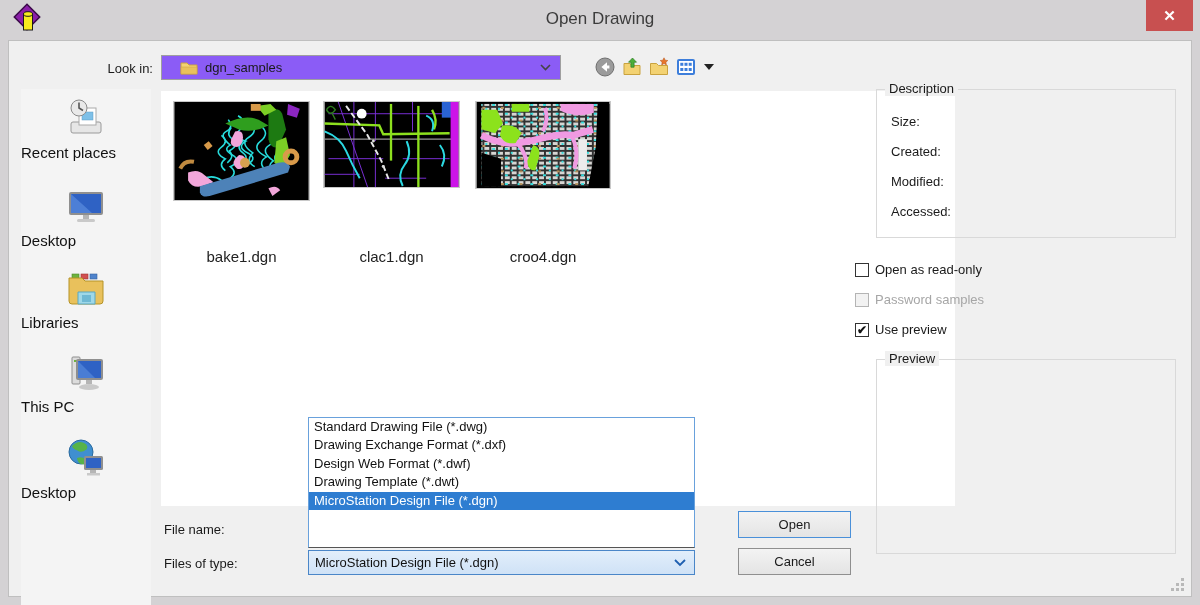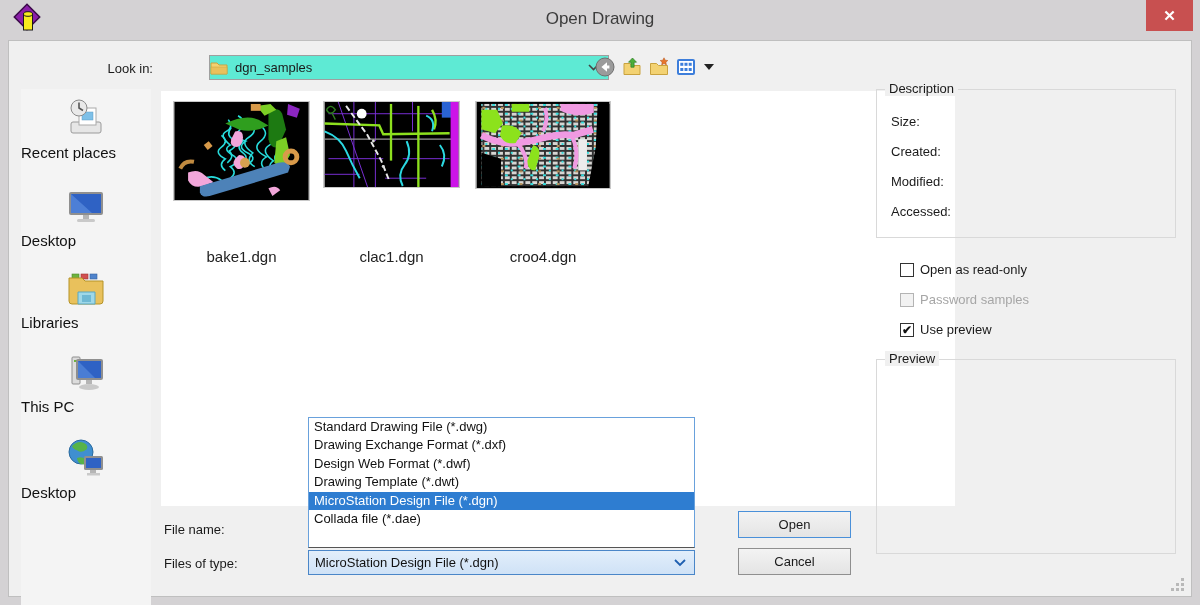--- a/index.html
+++ b/index.html
@@ -12,21 +12,21 @@
   #titlebar { position:absolute; top:0; left:0; width:100%; height:40px; }
   #app-icon { position:absolute; left:10px; top:3px; width:34px; height:34px; }
   #title { position:absolute; left:0; top:9px; width:100%; text-align:center; font-size:17px; color:#3c3c3c; }
   #close-btn { position:absolute; right:7px; top:0; width:47px; height:31px; background:#c85050; color:#fff; font-size:15px; font-weight:bold; text-align:center; line-height:31px; cursor:pointer; }
 
   
   #dialog { position:absolute; left:8px; top:40px; width:1184px; height:557px; background:#f0f0f0; border:1px solid #bfbfbf; }
 
   
   #lookin-label { position:absolute; left:78px; top:20px; width:66px; text-align:right; font-size:13px; }
-  #lookin-combo { position:absolute; left:152px; top:14px; width:400px; height:25px; background:#5eead4; border:1px solid #9f9f9f; display:flex; align-items:center; padding-left:0; cursor:default;margin-left:48px; }
+  #lookin-combo { position:absolute; left:152px; top:14px; width:400px; height:25px; background:#8b5cf6; border:1px solid #9f9f9f; display:flex; align-items:center; padding-left:18px; cursor:default; }
   #lookin-combo .folder-ico { width:18px; height:14px; margin-right:7px; }
   #lookin-combo .combo-text { font-size:13px; flex:1; }
   #lookin-combo .chev { margin-right:9px; }
 
   #toolbar { position:absolute; left:586px; top:16px; display:flex; align-items:center; gap:7px; }
   .tool-btn { width:20px; height:20px; cursor:pointer; }
   #views-caret { width:0; height:0; border-left:5px solid transparent; border-right:5px solid transparent; border-top:6px solid #222; margin-left:1px; cursor:pointer; }
 
   
   #places { position:absolute; left:12px; top:48px; width:130px; height:520px; background:#f4f4f4; }
@@ -41,21 +41,21 @@
   .file-label { position:absolute; top:147px; left:0; width:100%; text-align:center; font-size:15px; color:#222; }
 
   
   .groupbox { position:absolute; border:1px solid #d9d9d9; }
   .groupbox legend, .gb-legend { position:absolute; top:-9px; left:8px; background:#f0f0f0; padding:0 4px; font-size:13px; color:#1a1a1a; }
   #desc-box { left:867px; top:48px; width:300px; height:149px;padding-left:20px; }
   .desc-field { position:absolute; left:14px; font-size:13px; }
 
   #preview-box { left:867px; top:318px; width:300px; height:195px; }
 
-  .chk-row { position:absolute; left:879px; display:flex; align-items:center; height:17px; cursor:pointer;padding-left:12px; }
+  .chk-row { position:absolute; left:834px; display:flex; align-items:center; height:17px; cursor:pointer;padding-left:12px; }
   .chk-box { width:14px; height:14px; background:#fff; border:1px solid #333; margin-right:6px; font-size:12px; line-height:13px; text-align:center; color:#111; font-weight:bold; }
   .chk-label { font-size:13px; }
   .chk-row.disabled { cursor:default; }
   .chk-row.disabled .chk-box { border-color:#b4b4b4; background:#f2f2f2; }
   .chk-row.disabled .chk-label { color:#a6a6a6; }
 
   
   #filename-label { position:absolute; left:155px; top:481px; font-size:13px; }
   #filetype-label { position:absolute; left:155px; top:515px; font-size:13px; }
 
@@ -334,21 +334,20 @@
         <polyline points="1,1 6,6 11,1" fill="none" stroke="#1e5fb0" stroke-width="1.8"></polyline>
       </svg>
     </div>
 
     <div id="filetype-popup">
       <div class="popup-row">Standard Drawing File (*.dwg)</div>
       <div class="popup-row">Drawing Exchange Format (*.dxf)</div>
       <div class="popup-row">Design Web Format (*.dwf)</div>
       <div class="popup-row">Drawing Template (*.dwt)</div>
       <div class="popup-row selected">MicroStation Design File (*.dgn)</div>
-      <div class="popup-row">Collada file (*.dae)</div>
     </div>
 
     <div class="dlg-btn" id="open-btn">Open</div>
     <div class="dlg-btn" id="cancel-btn">Cancel</div>
 
     <svg id="resize-grip" width="14" height="14" viewBox="0 0 14 14">
       <g fill="#b9b9b9">
         <rect x="10" y="0" width="3" height="3"></rect>
         <rect x="5" y="5" width="3" height="3"></rect>
           <rect x="10" y="5" width="3" height="3"></rect>

